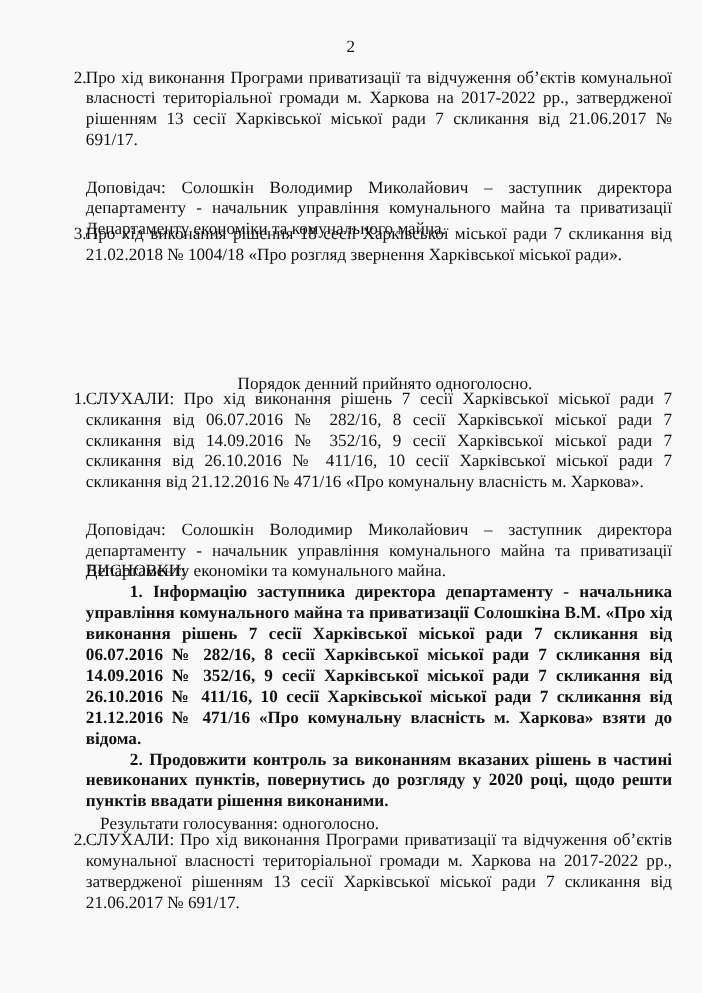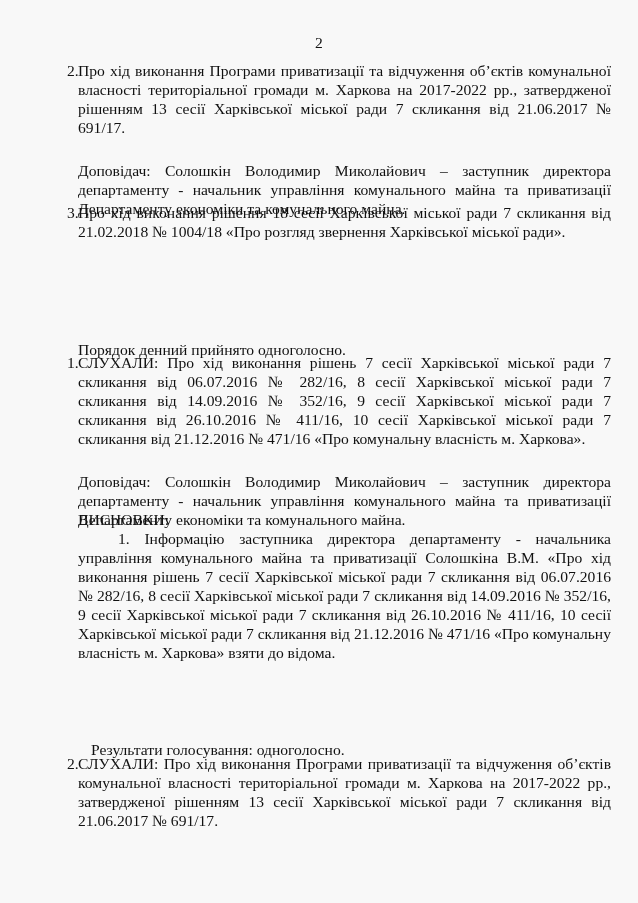--- a/index.html
+++ b/index.html
@@ -44,20 +44,21 @@
     }
     .justify {
       text-align: justify;
       text-align-last: left;
     }
     .italic {
       margin-top: 24px;
     }
     .indent-first {
       text-indent: 63px;
+      font-weight: bold;
     }
     p { margin: 0; }
   </style>
 </head>
 <body>
 
 <div class="page-number">2</div>
 
 <div class="block" style="top:61px;">
   <div class="item">
@@ -71,38 +72,39 @@
 
 <div class="block" style="top:203px;">
   <div class="item">
     <span class="num">3.</span>
     <div class="body">
       <p class="justify">Про хід виконання рішення 18 сесії Харківської міської ради 7 скликання від 21.02.2018 № 1004/18 «Про розгляд звернення Харківської міської ради».</p>
     </div>
   </div>
 </div>
 
-<div class="block italic" style="top:316px; left:78px;">Порядок денний прийнято одноголосно.</div>
+<div class="block italic" style="top:316px; left:78px;text-align:center;">Порядок денний прийнято одноголосно.</div>
 
 <div class="block" style="top:353px;">
   <div class="item">
     <span class="num">1.</span>
     <div class="body">
       <p class="justify">
         <span>СЛУХАЛИ:</span>
         <span>Про хід виконання рішень 7 сесії Харківської міської ради 7 скликання від 06.07.2016 № 282/16, 8 сесії Харківської міської ради 7 скликання від 14.09.2016 № 352/16, 9 сесії Харківської міської ради 7 скликання від 26.10.2016 № 411/16, 10 сесії Харківської міської ради 7 скликання від 21.12.2016 № 471/16 «Про комунальну власність м. Харкова».</span>
       </p>
       <p class="justify italic">Доповідач: Солошкін Володимир Миколайович – заступник директора департаменту - начальник управління комунального майна та приватизації Департаменту економіки та комунального майна.</p>
     </div>
   </div>
 </div>
 
 <div class="block" style="top:510px; left:78px; width:533px;">
   <p>ВИСНОВКИ:</p>
   <p class="justify indent-first" style="text-indent:40px;">1. Інформацію заступника директора департаменту - начальника управління комунального майна та приватизації Солошкіна В.М. «Про хід виконання рішень 7 сесії Харківської міської ради 7 скликання від 06.07.2016 № 282/16, 8 сесії Харківської міської ради 7 скликання від 14.09.2016 № 352/16, 9 сесії Харківської міської ради 7 скликання від 26.10.2016 № 411/16, 10 сесії Харківської міської ради 7 скликання від 21.12.2016 № 471/16 «Про комунальну власність м. Харкова» взяти до відома.</p>
+  <p class="justify indent-first" style="text-indent:40px;">2. Продовжити контроль за виконанням вказаних рішень в частині невиконаних пунктів, повернутись до розгляду у 2020 році, щодо решти пунктів ввадати рішення виконаними.</p>
 </div>
 
 <div class="block italic" style="top:716px; left:91px;">Результати голосування: одноголосно.</div>
 
 <div class="block" style="top:754px;">
   <div class="item">
     <span class="num">2.</span>
     <div class="body">
       <p class="justify">
         <span>СЛУХАЛИ:</span>

